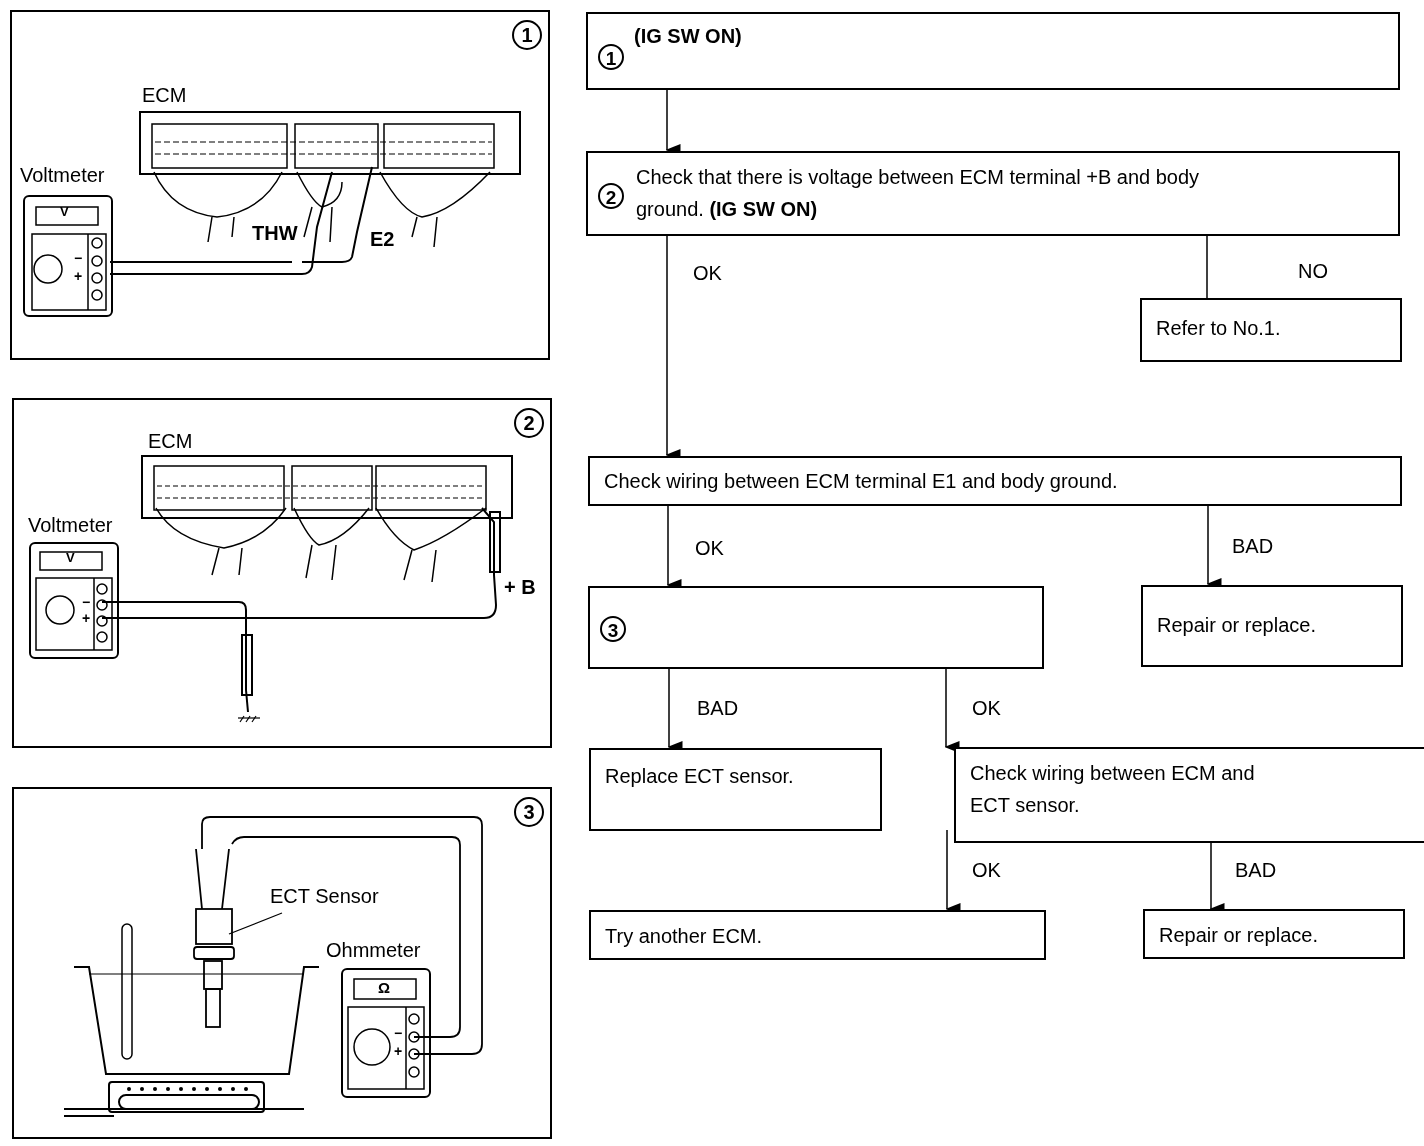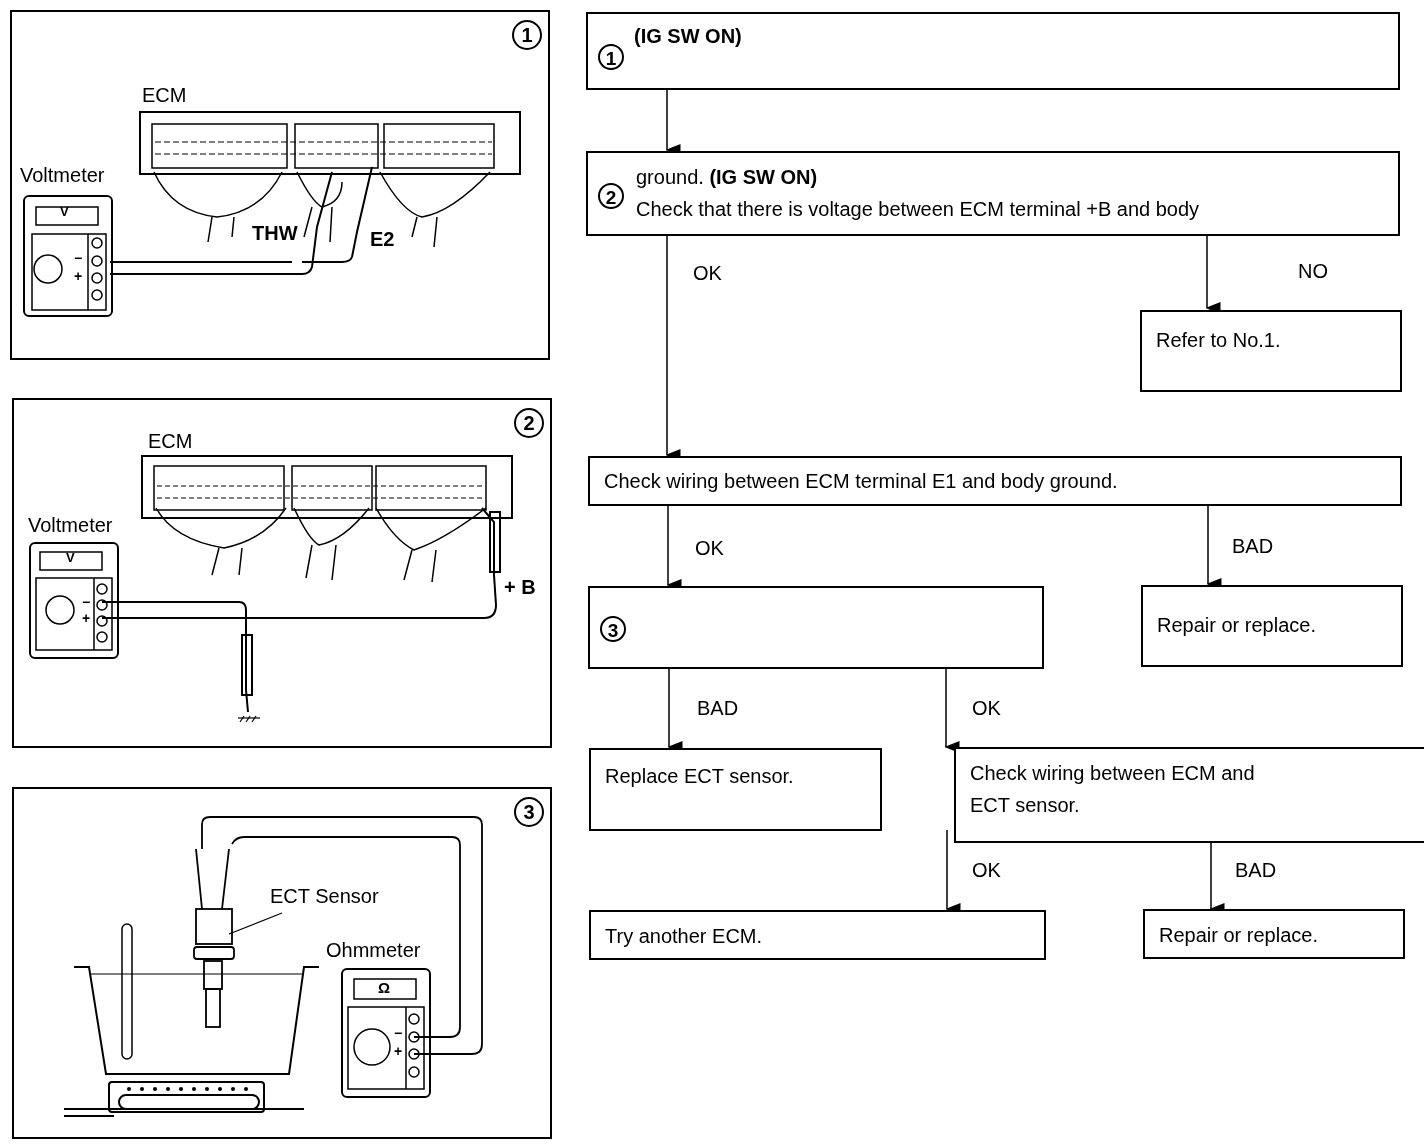--- a/index.html
+++ b/index.html
@@ -192,28 +192,28 @@
   </g>
 </svg>
 
 <div class="fbox" style="left:586px;top:12px;width:814px;height:78px;padding-top:6px;line-height:32px;">
   <span class="num" style="position:absolute;left:10px;top:30px;">1</span>
   <div style="margin-left:32px;" class="bold">(IG SW ON)</div>
 </div>
 
 <div class="fbox" style="left:586px;top:151px;width:814px;height:85px;padding-top:8px;">
   <span class="num" style="position:absolute;left:10px;top:30px;">2</span>
+  <div style="margin-left:34px;">Check that there is voltage between ECM terminal +B and body</div>
   <div style="margin-left:34px;"><span>ground.</span> <span class="bold">(IG SW ON)</span></div>
-  <div style="margin-left:34px;">Check that there is voltage between ECM terminal +B and body</div>
 </div>
 
 <span class="lbl" style="left:693px;top:262px;">OK</span>
 <span class="lbl" style="left:1298px;top:260px;">NO</span>
 
-<div class="fbox" style="left:1140px;top:310px;width:262px;height:82px;padding-top:12px;">
+<div class="fbox" style="left:1140px;top:298px;width:262px;height:64px;padding-top:12px;">
   <div>Refer to No.1.</div>
 </div>
 
 <div class="fbox" style="left:588px;top:456px;width:814px;height:50px;padding-top:7px;">
   <div>Check wiring between ECM terminal E1 and body ground.</div>
 </div>
 
 <span class="lbl" style="left:695px;top:537px;">OK</span>
 <span class="lbl" style="left:1232px;top:535px;">BAD</span>
 

